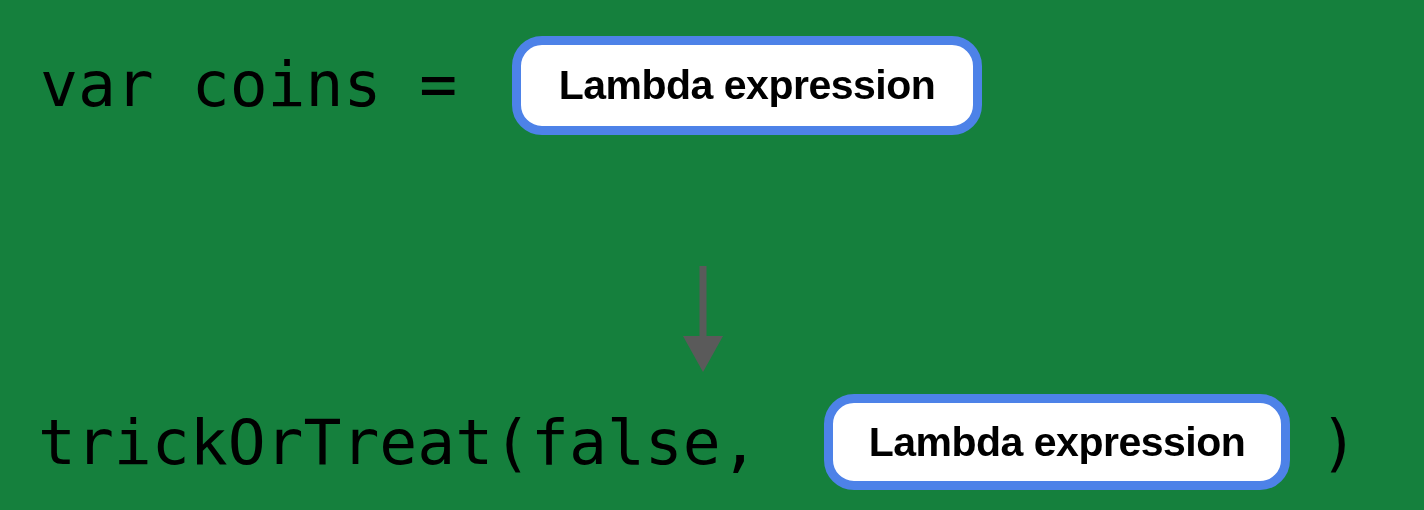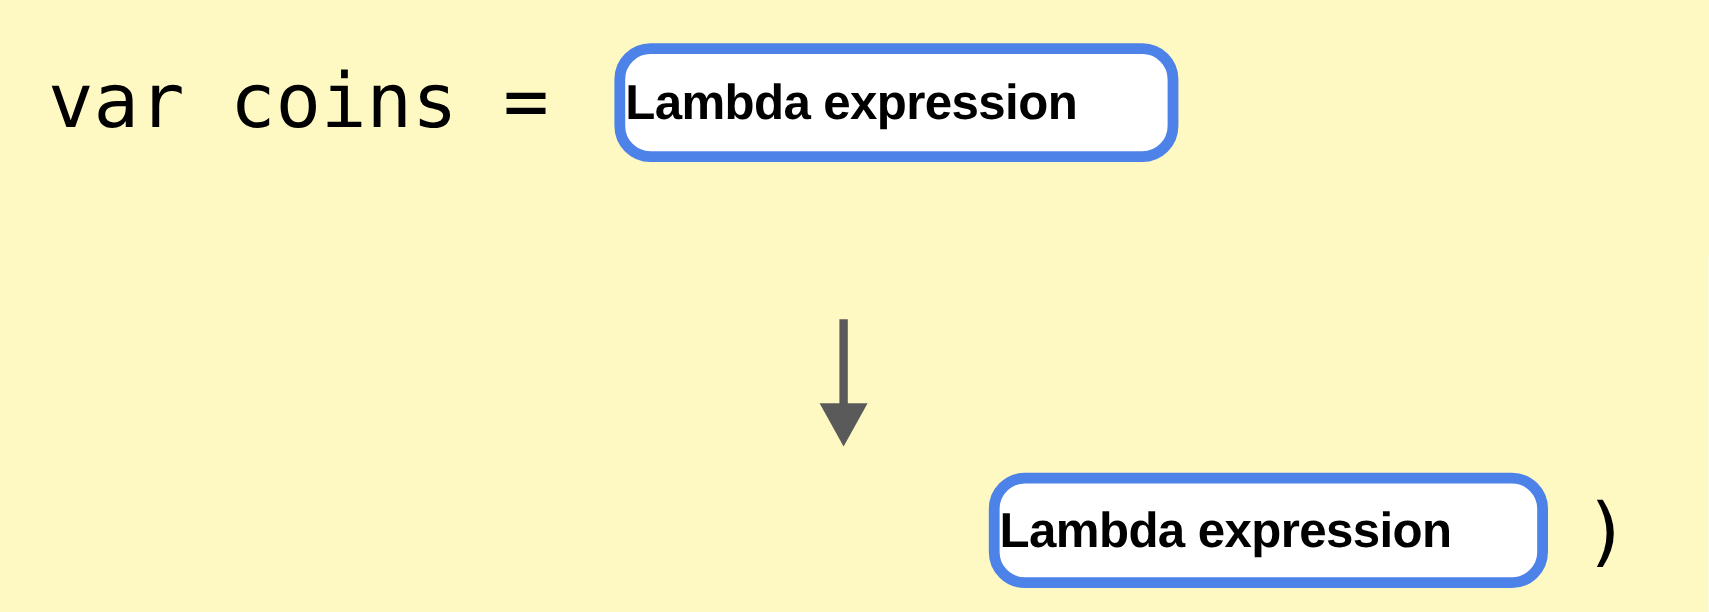--- a/index.html
+++ b/index.html
@@ -34,20 +34,21 @@
   
   .lambda-box {
     position: absolute;
     box-sizing: border-box;
     background: #ffffff;
     border-style: solid;
     border-width: 9px;
     border-radius: 30px;
     display: flex;
     align-items: center;
+    justify-content: center;
   }
   .lambda-box .lambda-label {
     font-family: "Liberation Sans", sans-serif;
     font-weight: 700;
     font-size: 41px;
     line-height: 1;
     color: #000000;
     white-space: nowrap;
     letter-spacing: -0.5px;
   }
@@ -78,36 +79,37 @@
 
   
   #code-line-1 { left: 40px;  top: 53px; }
   #code-line-2 { left: 38px;  top: 178px; }
   #code-line-3 { left: 38px;  top: 411px; }
   #code-line-3-close { left: 1320px; top: 411px; }
 </style>
 </head>
 <body>
 
-<div id="canvas" style="background: #fef9c3; text-decoration: underline;">
+<div id="canvas" style="background: #15803d; text-decoration: underline;">
 
   <div class="code" id="code-line-1">var coins = </div>
 
   <div class="lambda-box" id="lambda-box-1" style="border-color: rgb(77, 130, 232);">
     <span class="lambda-label">Lambda expression</span>
   </div>
 
 
   <div id="flow-arrow">
     <svg width="110" height="120" viewBox="0 0 110 120">
       <line x1="48" y1="8" x2="48" y2="82" stroke="#5a5a5a" stroke-width="7" stroke-linecap="butt"></line>
       <polygon points="28,78 68,78 48,114" fill="#5a5a5a"></polygon>
     </svg>
   </div>
 
+  <div class="code" id="code-line-3">trickOrTreat(false, </div>
 
   <div class="lambda-box" id="lambda-box-2" style="border-color: rgb(77, 130, 232);">
     <span class="lambda-label">Lambda expression</span>
   </div>
 
   <div class="code" id="code-line-3-close">)</div>
 
 </div>
 
 </body></html>

